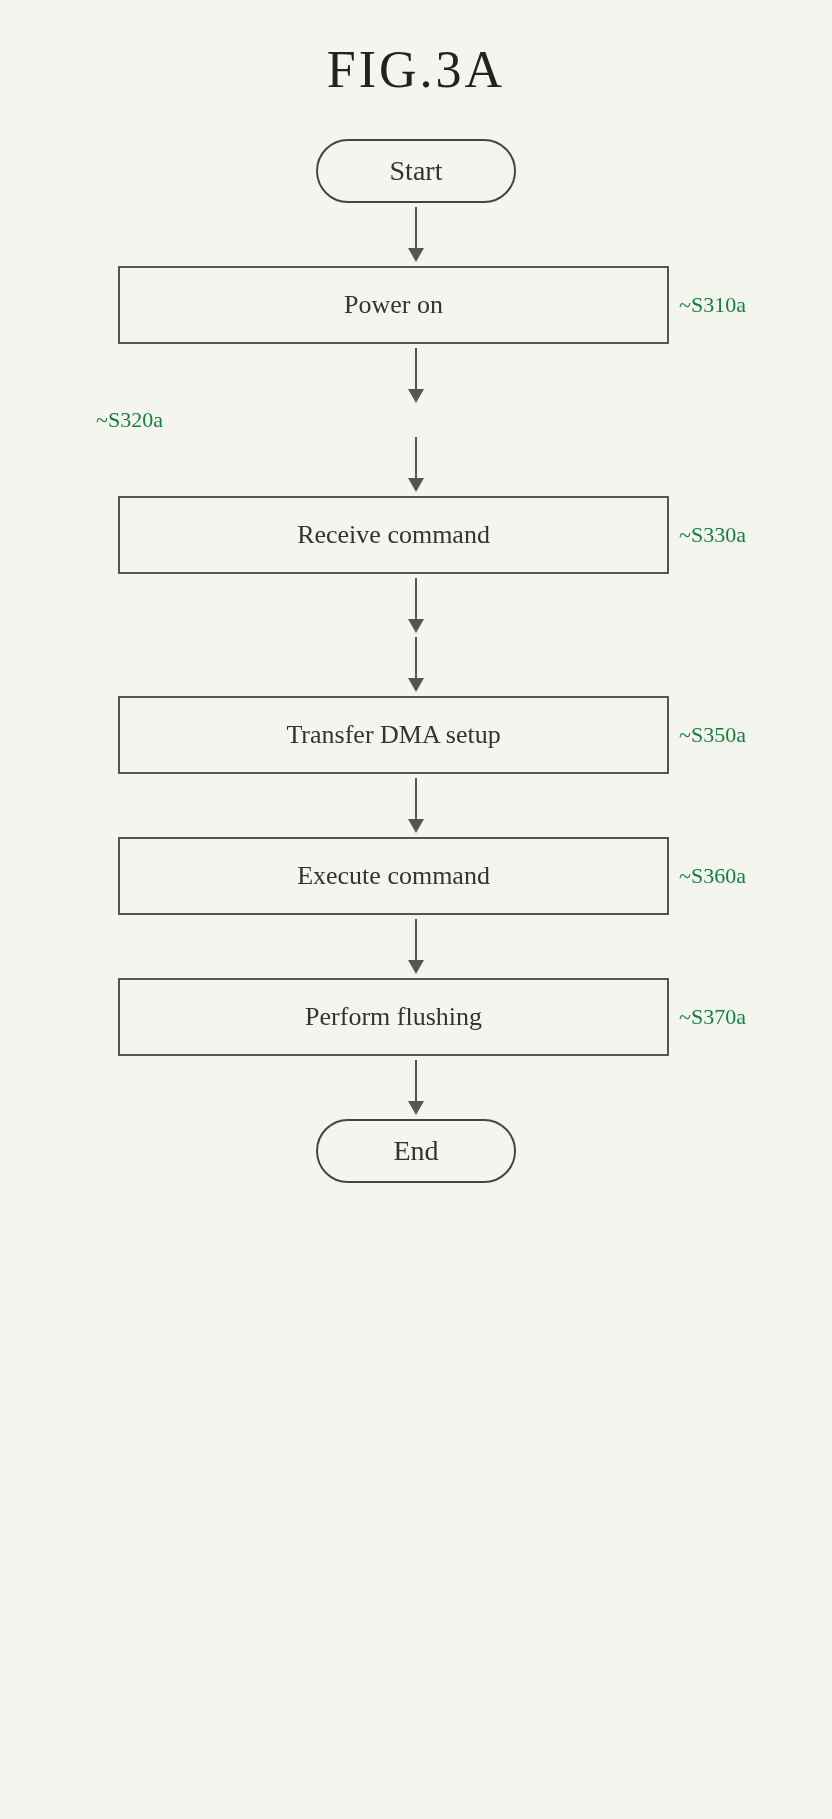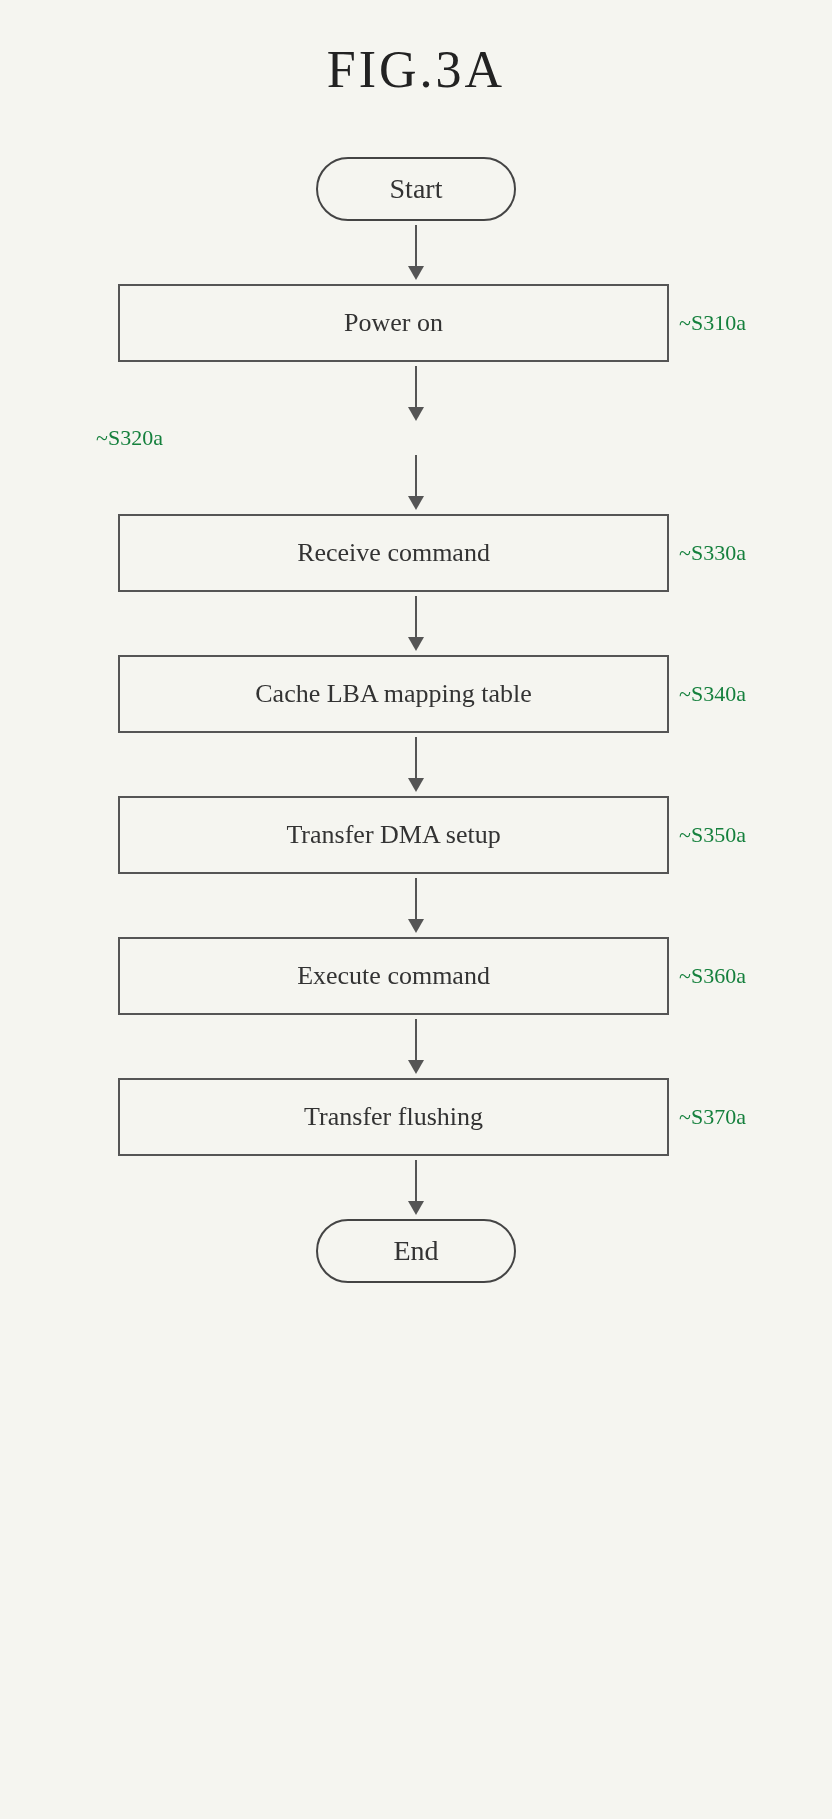--- a/index.html
+++ b/index.html
@@ -24,21 +24,21 @@
       display: flex;
       flex-direction: column;
       align-items: center;
       padding: 40px 20px 60px 20px;
     }
 
     .figure-title {
       font-size: 52px;
       font-weight: normal;
       letter-spacing: 3px;
-      margin-bottom: 58px;
+      margin-bottom: 40px;
       font-family: 'Times New Roman', Times, serif;
       color: #222;
     }
 
     .flowchart {
       display: flex;
       flex-direction: column;
       align-items: center;
       width: 100%;
       gap: 4px;
@@ -153,26 +153,20 @@
         <span>Receive command</span>
       </div>
       <div class="step-label">~S330a</div>
     </div>
 
     <div class="arrow">
       <div class="arrow-line"></div>
       <div class="arrow-head"></div>
     </div>
 
-    <div class="process-box-wrapper">
-      <div class="process-box">
-        <span>Cache LBA mapping table</span>
-      </div>
-      <div class="step-label">~S340a</div>
-    </div>
 
     <div class="arrow">
       <div class="arrow-line"></div>
       <div class="arrow-head"></div>
     </div>
 
     <div class="process-box-wrapper">
       <div class="process-box">
         <span>Transfer DMA setup</span>
       </div>
@@ -191,21 +185,21 @@
       <div class="step-label">~S360a</div>
     </div>
 
     <div class="arrow">
       <div class="arrow-line"></div>
       <div class="arrow-head"></div>
     </div>
 
     <div class="process-box-wrapper">
       <div class="process-box">
-        <span>Transfer flushing</span>
+        <span>Perform flushing</span>
       </div>
       <div class="step-label">~S370a</div>
     </div>
 
     <div class="arrow">
       <div class="arrow-line"></div>
       <div class="arrow-head"></div>
     </div>
 
     <div class="terminal-box">

